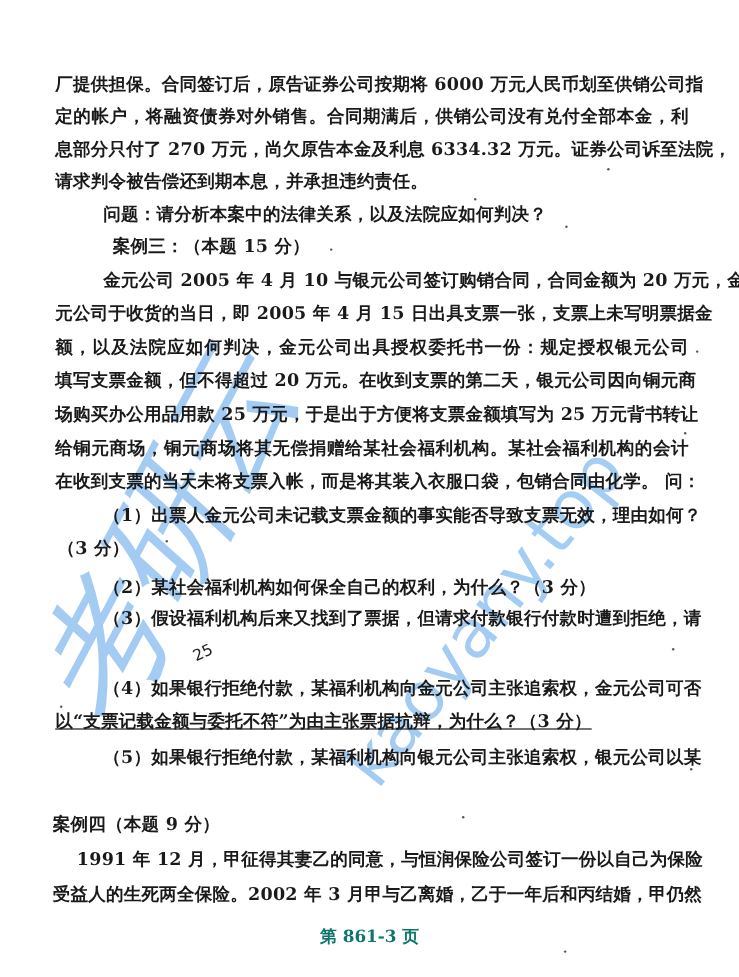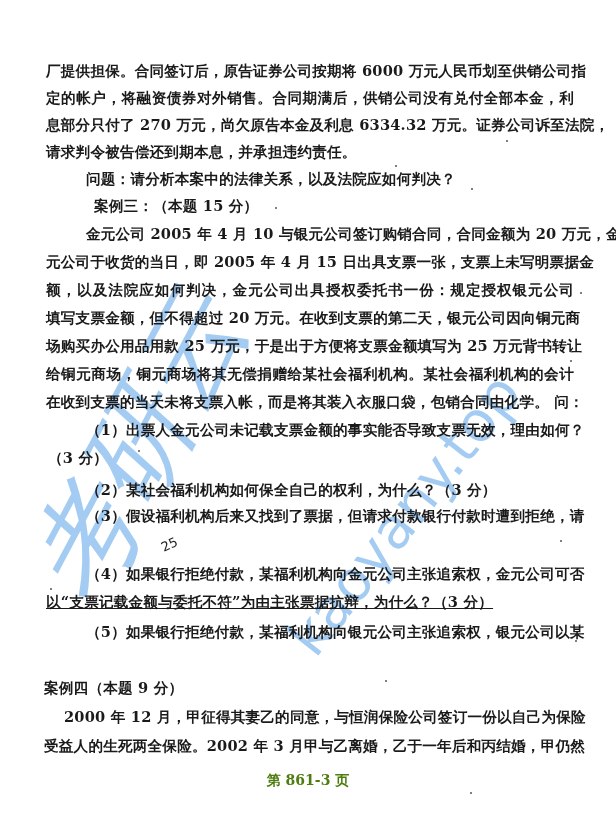--- a/index.html
+++ b/index.html
@@ -10,21 +10,21 @@
     .page { position: absolute; left: 0; top: 0; width: 616px; height: 814px; }
     .line {
       position: absolute; left: 46px; width: 528px; font-size: 14.6px; line-height: 20px;
       white-space: nowrap; letter-spacing: 0.2px; font-weight: bold; color: #1a1a1a;
     }
     .line.indent { left: 86px; width: 488px; }
     .line.justify { text-align: justify; text-align-last: justify; }
     .heading { left: 50px; }
     .footer {
       position: absolute; left: 0; width: 616px; top: 772px; text-align: center;
-      font-size: 14px; font-weight: bold; color: #4d7c0f;
+      font-size: 14px; font-weight: bold; color: #0f766e;
     }
     .watermark { position: absolute; pointer-events: none; opacity: 0.55; }
     .wm-text {
       position: absolute; color: #5aa4ea; font-family: "DejaVu Sans", sans-serif;
       font-size: 56px; white-space: nowrap; transform-origin: left center;
     }
     .wm-cn {
       position: absolute; color: #5aa4ea; font-family: "DejaVu Sans", sans-serif;
       font-size: 110px; font-style: italic; white-space: nowrap; transform-origin: left center;
     }
@@ -61,21 +61,21 @@
 
   <div class="line indent justify" style="top:420px;">（1）出票人金元公司未记载支票金额的事实能否导致支票无效，理由如何？</div>
   <div class="line" style="top:448px;left:48px;">（3 分）</div>
   <div class="line indent" style="top:480px;">（2）某社会福利机构如何保全自己的权利，为什么？（3 分）</div>
   <div class="line indent justify" style="top:506px;">（3）假设福利机构后来又找到了票据，但请求付款银行付款时遭到拒绝，请</div>
   <div class="line indent justify" style="top:564px;">（4）如果银行拒绝付款，某福利机构向金元公司主张追索权，金元公司可否</div>
   <div class="line" style="top:592px;text-decoration:underline;">以“支票记载金额与委托不符”为由主张票据抗辩，为什么？（3 分）</div>
   <div class="line indent justify" style="top:622px;">（5）如果银行拒绝付款，某福利机构向银元公司主张追索权，银元公司以某</div>
 
   <div class="line" style="top:678px;left:44px;">案例四（本题 9 分）</div>
-  <div class="line indent justify" style="top:707px;left:64px;width:510px;">2000 年 12 月，甲征得其妻乙的同意，与恒润保险公司签订一份以自己为保险</div>
+  <div class="line indent justify" style="top:707px;left:64px;width:510px;">1991 年 12 月，甲征得其妻乙的同意，与恒润保险公司签订一份以自己为保险</div>
   <div class="line justify" style="top:736px;left:44px;width:530px;">受益人的生死两全保险。2002 年 3 月甲与乙离婚，乙于一年后和丙结婚，甲仍然</div>
 
   <div class="handmark">25</div>
 
   <span class="speck" style="left:506px;top:140px;"></span>
   <span class="speck" style="left:395px;top:165px;"></span>
   <span class="speck" style="left:471px;top:188px;"></span>
   <span class="speck" style="left:275px;top:207px;"></span>
   <span class="speck" style="left:580px;top:292px;"></span>
   <span class="speck" style="left:570px;top:360px;"></span>

